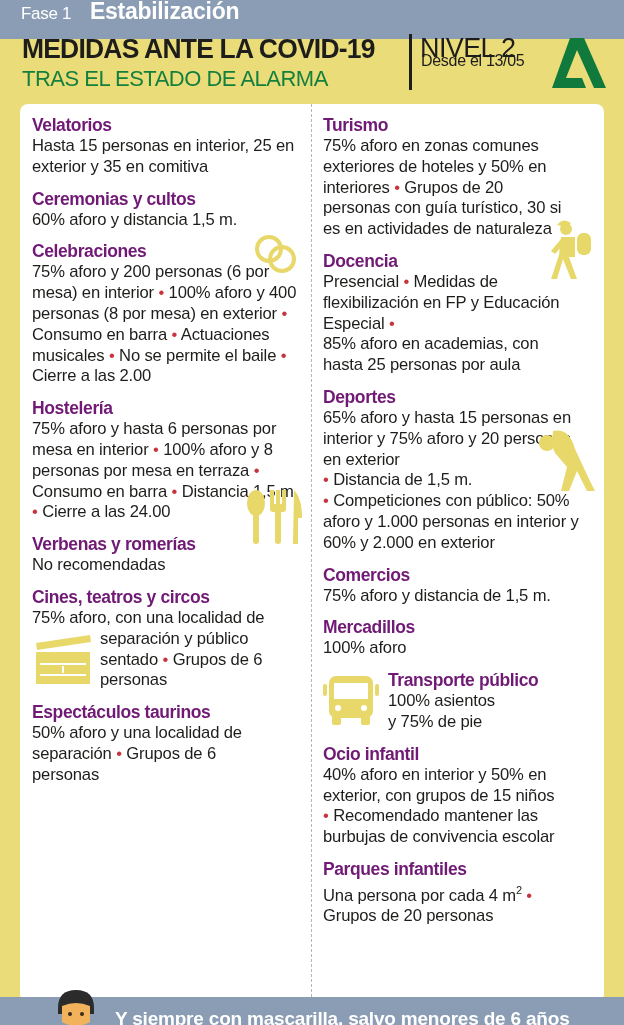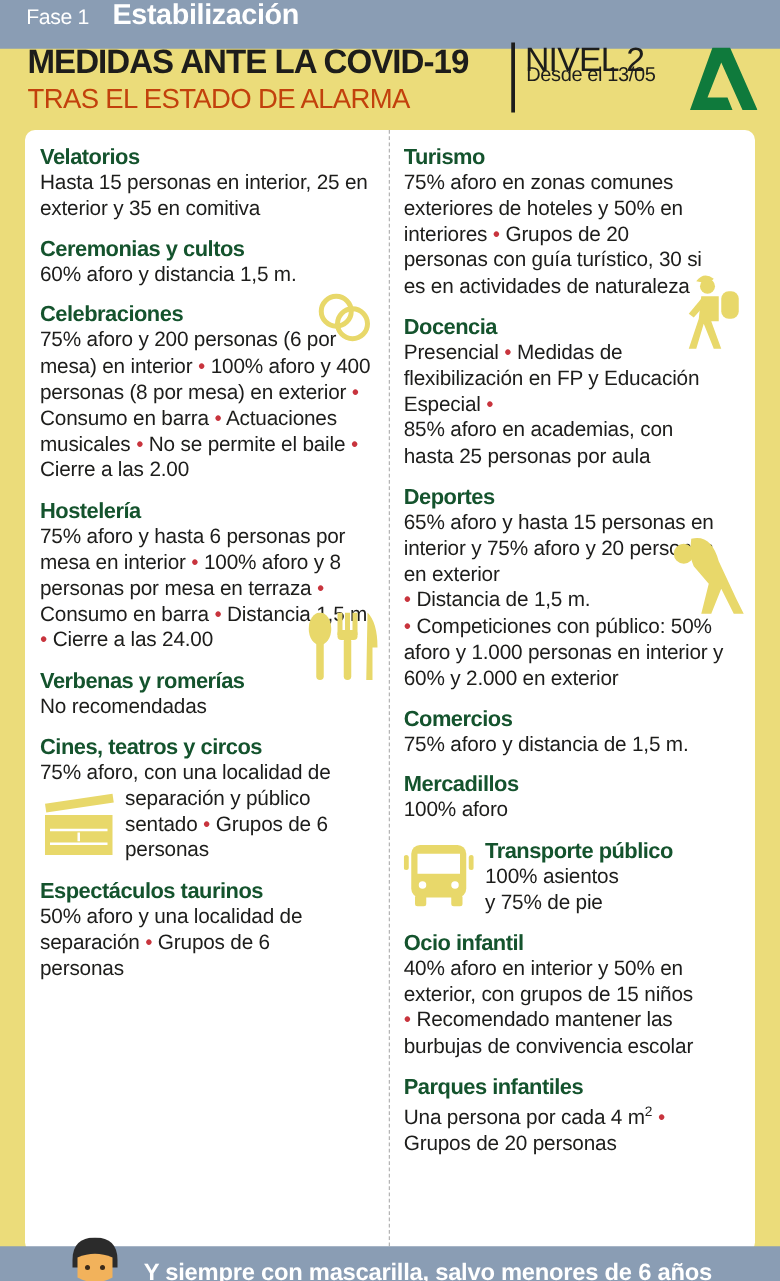--- a/index.html
+++ b/index.html
@@ -29,21 +29,21 @@
       position: absolute; left: 0; top: 24px; width: 624px; height: 80px;
     }
     .title {
       position: absolute; left: 22px; top: 10px;
       font-size: 27px; font-weight: bold; letter-spacing: -0.8px;
       color: #1d1d1b; white-space: nowrap;
       transform: scaleX(0.98); transform-origin: left;
     }
     .subtitle {
       position: absolute; left: 22px; top: 42px;
-      font-size: 22px; letter-spacing: -0.5px; color: #c2410c; white-space: nowrap;
+      font-size: 22px; letter-spacing: -0.5px; color: #15803d; white-space: nowrap;
     }
     .divider-v {
       position: absolute; left: 409px; top: 10px; width: 3px; height: 56px;
       background: #1d1d1b;
     }
     .nivel {
       position: absolute; left: 420px; top: 9px;
       font-size: 27px; font-weight: normal; letter-spacing: -0.6px; white-space: nowrap;
     }
     .desde {
@@ -62,21 +62,21 @@
       border-left: 1px dashed #b5b5b5;
     }
     .col {
       position: absolute; top: 115px;
     }
     .col.left { left: 32px; width: 276px; }
     .col.right { left: 323px; width: 270px; }
     .section { position: relative; margin-bottom: 11px; }
     .section h3 {
       font-size: 17.5px; font-weight: bold; letter-spacing: -0.4px;
-      line-height: 21px; color: #14532d;
+      line-height: 21px; color: #701a75;
     }
     .section p {
       font-size: 16.6px; line-height: 20.8px; letter-spacing: -0.15px; color: #1d1d1b;
     }
     .bullet { color: #c8343d; }
     .icon-svg { position: absolute; }
     .bottom-bar {
       position: absolute; left: 0; top: 997px; width: 624px; height: 28px;
       background: #8a9db4;
     }

